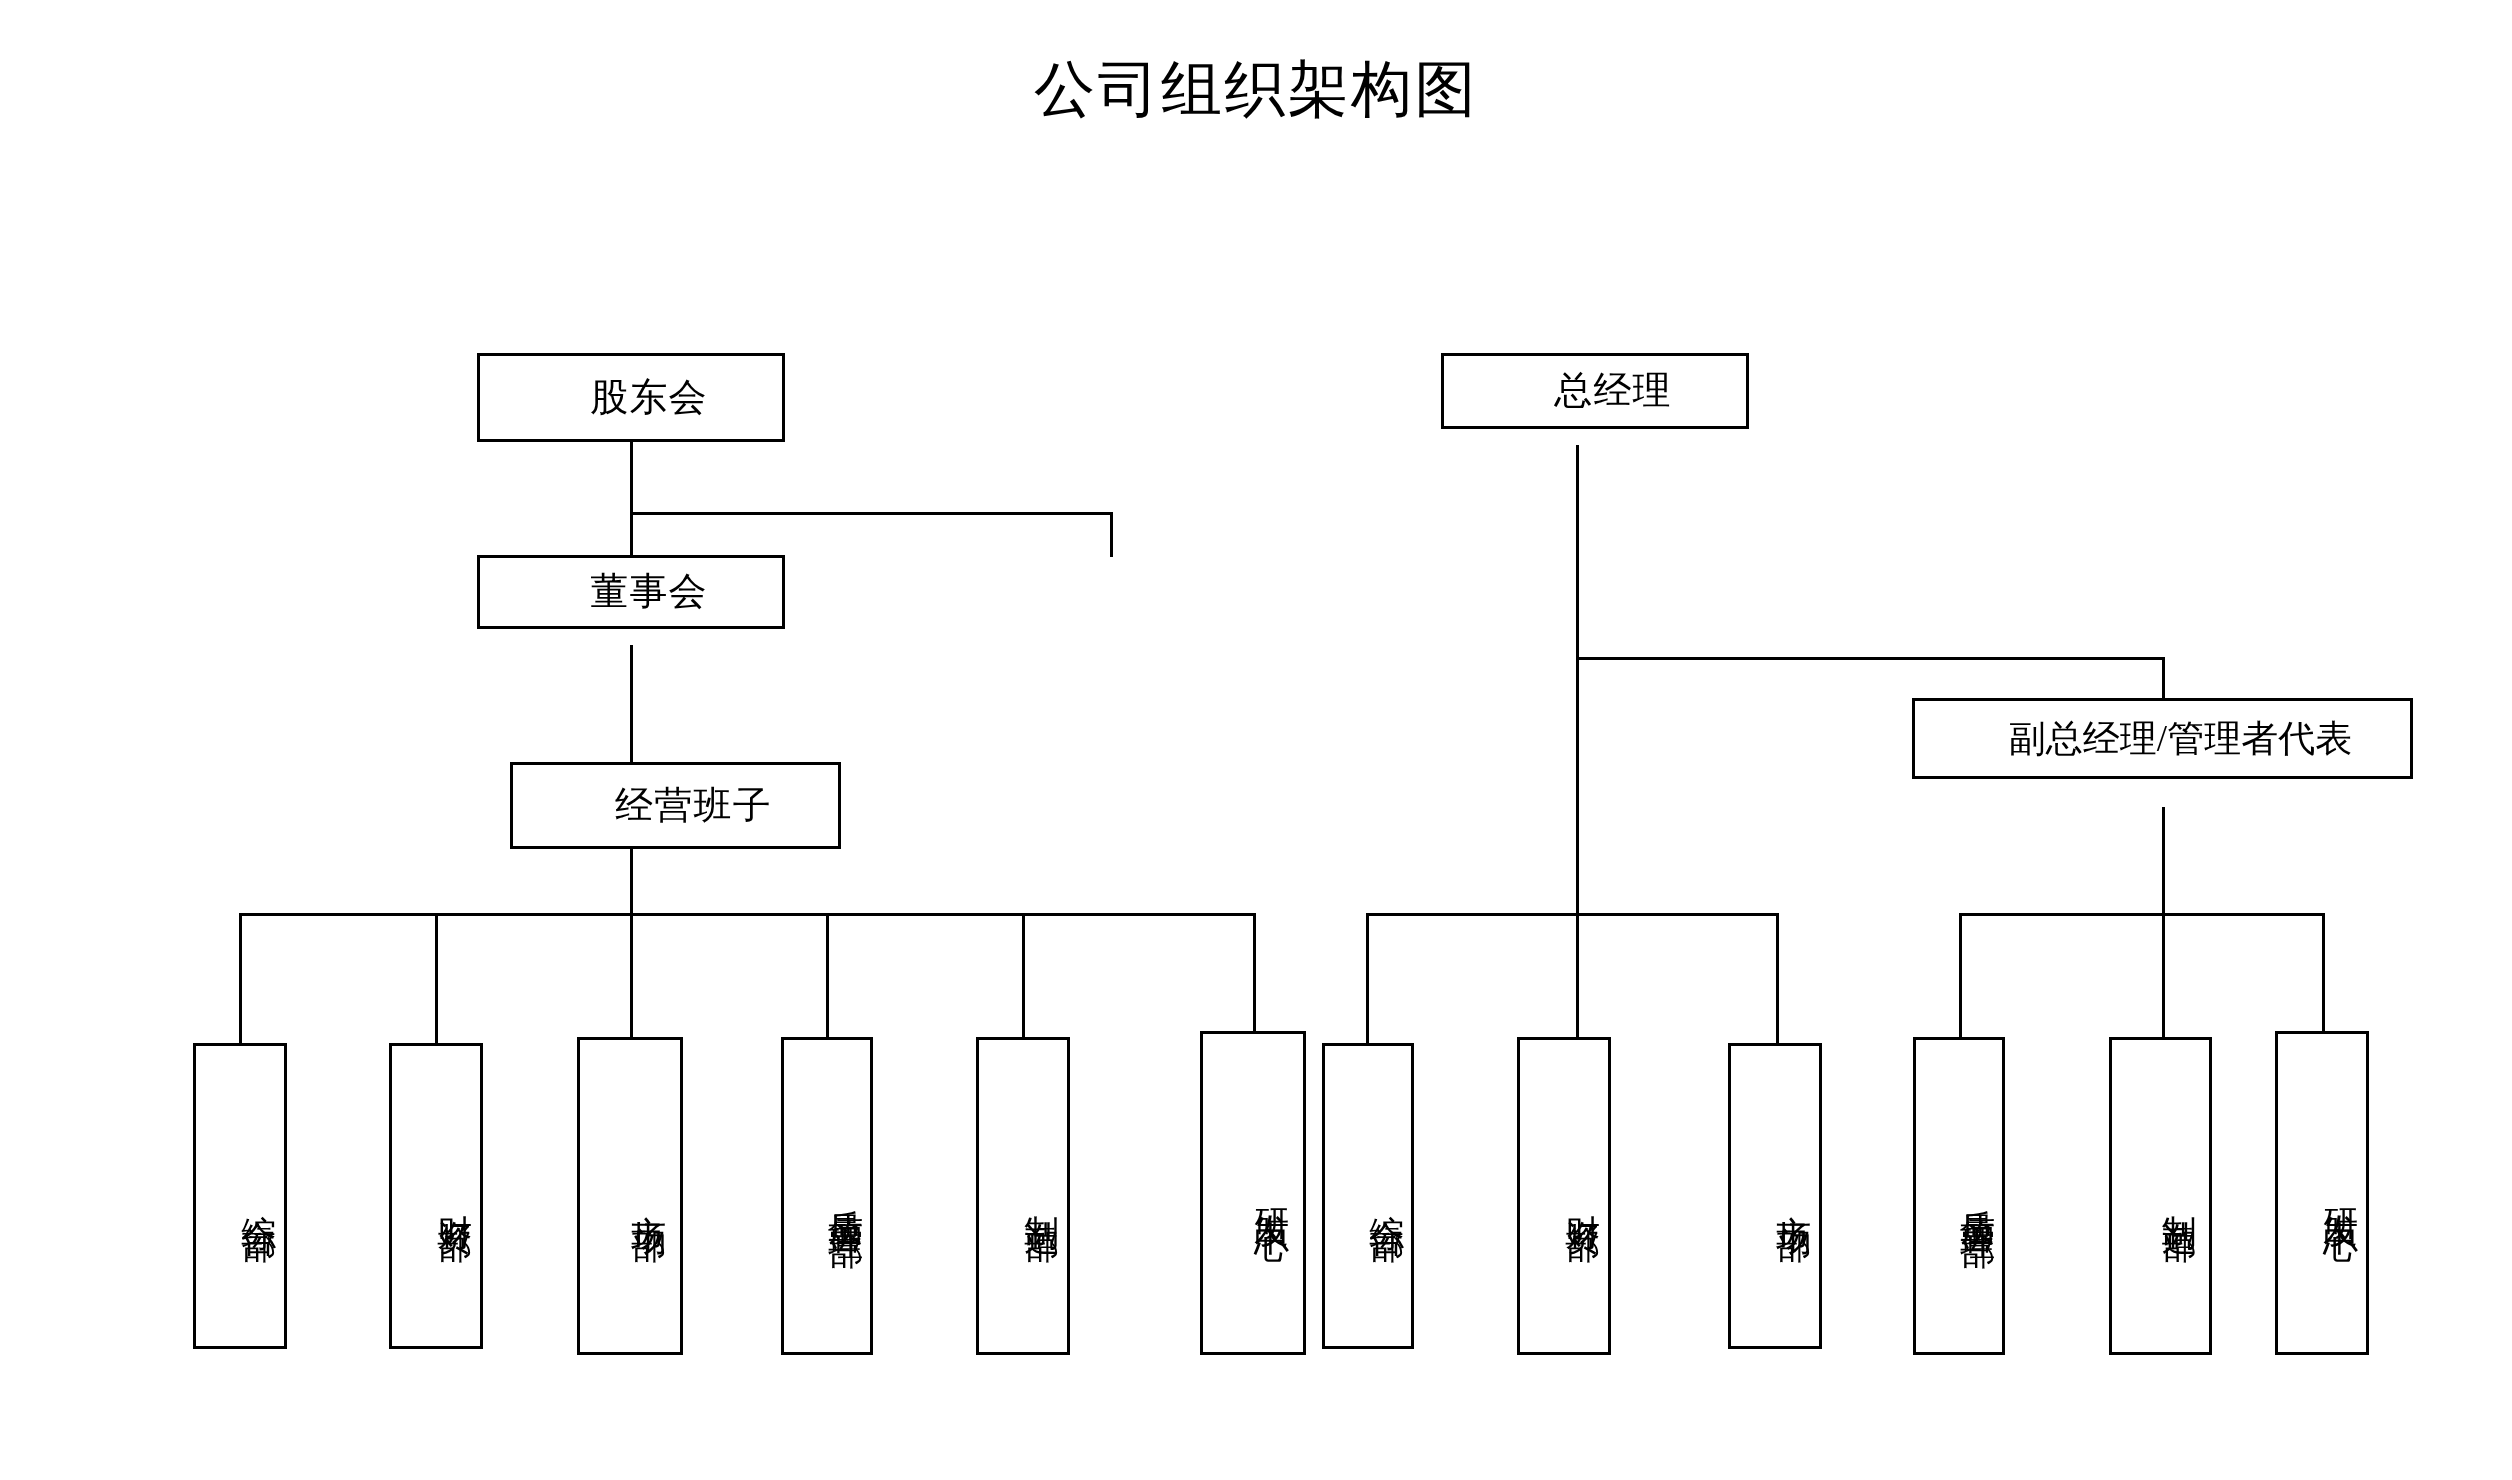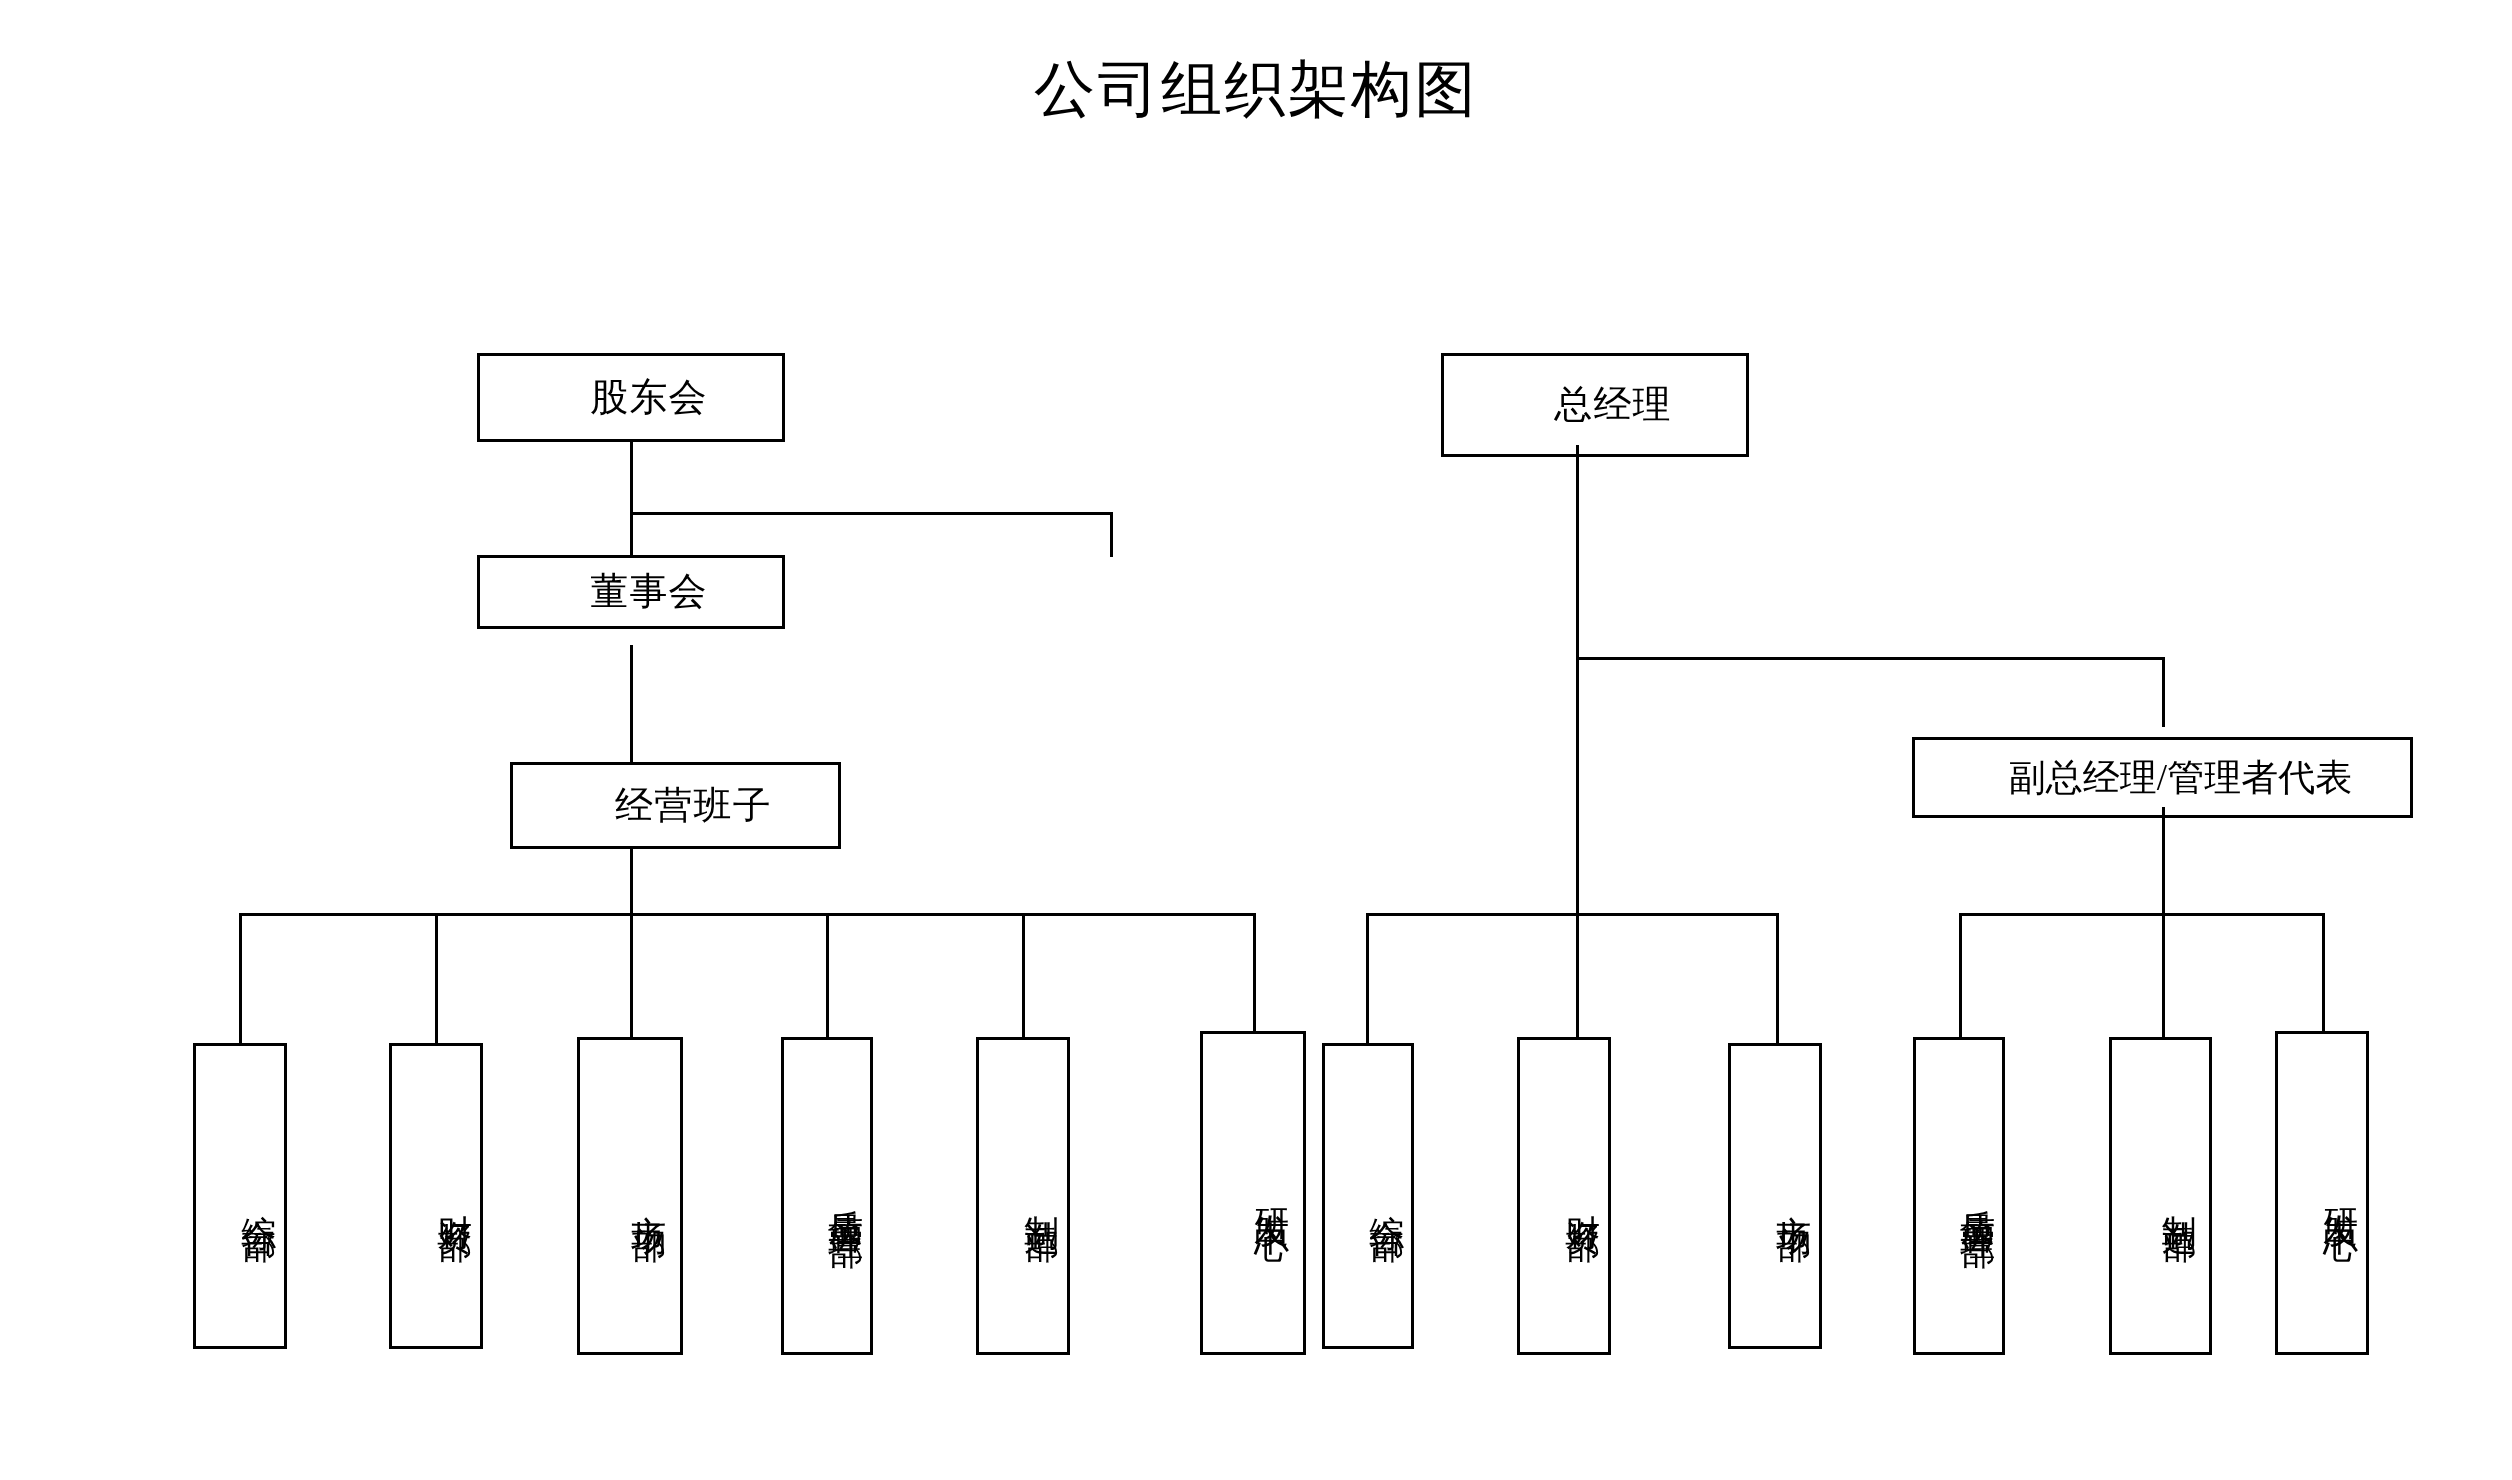--- a/index.html
+++ b/index.html
@@ -130,31 +130,31 @@
   <div class="node v" style="left:781px; top:1037px; width:92px; height:318px;">
     <span class="label">质量管理部</span>
   </div>
   <div class="node v" style="left:976px; top:1037px; width:94px; height:318px;">
     <span class="label">制造部</span>
   </div>
   <div class="node v" style="left:1200px; top:1031px; width:106px; height:324px;">
     <span class="label">研发中心</span>
   </div>
 
-  <div class="node h" style="left:1441px; top:353px; width:308px; height:104px;">
+  <div class="node h" style="left:1441px; top:353px; width:308px; height:76px;">
     <span class="label">总经理</span>
   </div>
 
   <div class="conn v" style="left:1576px; top:445px; height:469px;"></div>
 
   <div class="conn h" style="left:1576px; top:657px; width:589px;"></div>
 
   <div class="conn v" style="left:2162px; top:657px; height:70px;"></div>
 
-  <div class="node h wide" style="left:1912px; top:737px; width:501px; height:81px;">
+  <div class="node h wide" style="left:1912px; top:698px; width:501px; height:81px;">
     <span class="label">副总经理/管理者代表</span>
   </div>
 
   <div class="conn v" style="left:2162px; top:807px; height:107px;"></div>
 
   <div class="conn h" style="left:1366px; top:913px; width:413px;"></div>
   <div class="conn v" style="left:1366px; top:913px; height:131px;"></div>
   <div class="conn v" style="left:1576px; top:913px; height:131px;"></div>
   <div class="conn v" style="left:1776px; top:913px; height:131px;"></div>
 

